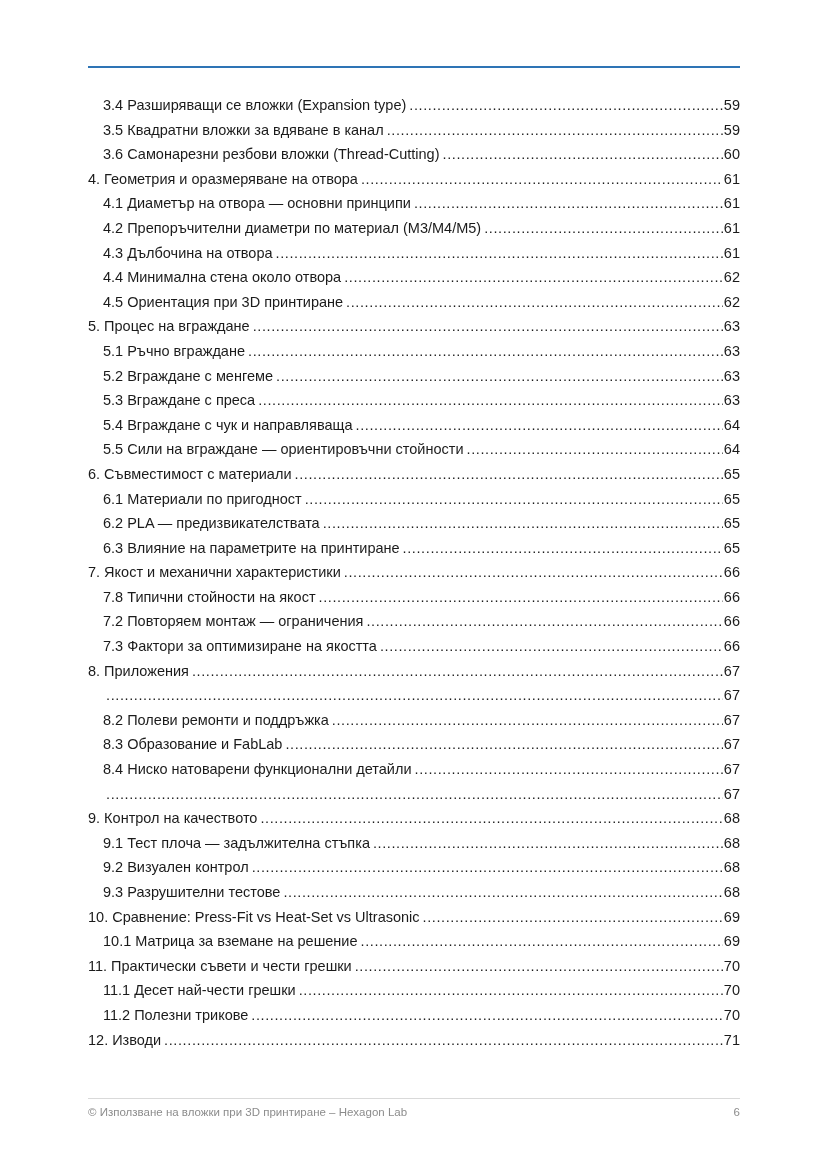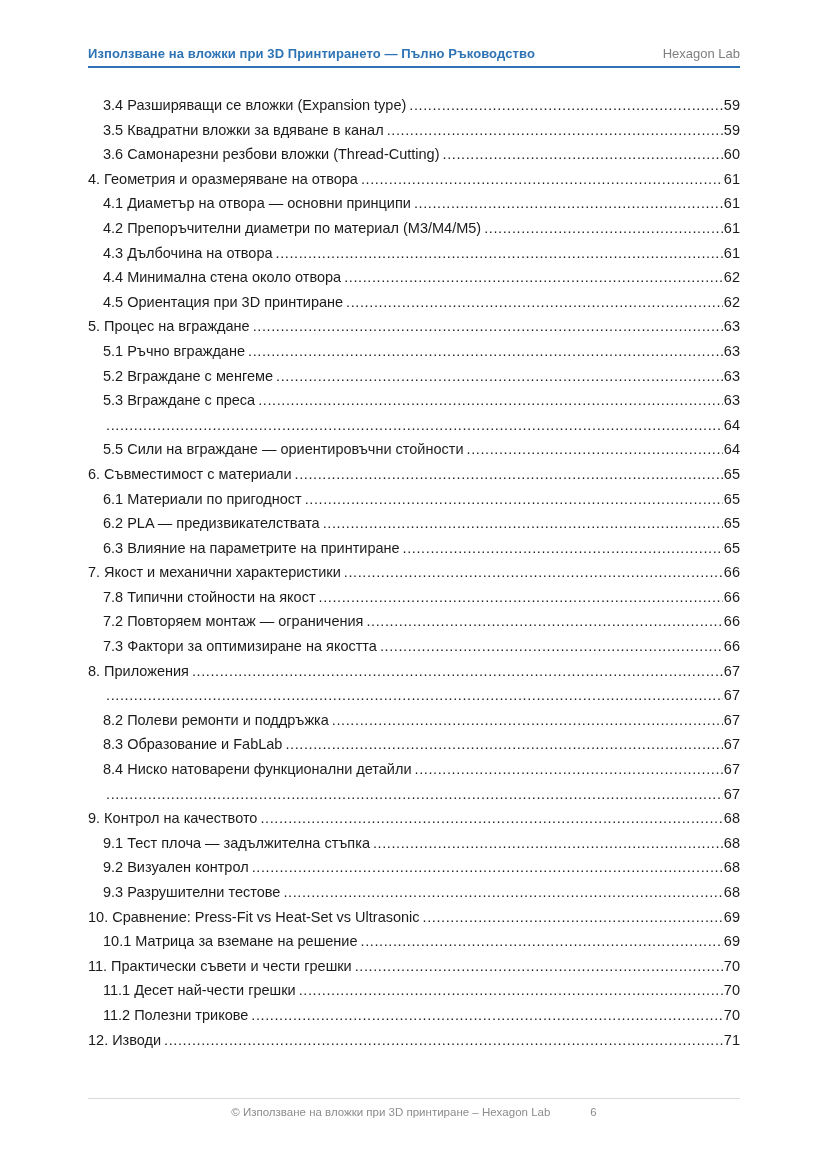--- a/index.html
+++ b/index.html
@@ -83,36 +83,32 @@
     border: none;
     border-top: 1px solid #d9d9d9;
     margin: 0;
   }
   .footer {
     position: absolute;
     left: 88px;
     right: 87px;
     top: 1106px;
     display: flex;
-    justify-content: center;
+    justify-content: space-between;
     align-items: baseline;
     font-size: 11.5px;
     color: #8c8c8c;
     gap: 40px;
   }
 </style>
 </head>
 <body>
 
 <div class="page">
 
-  <div class="header">
-    <span class="header-title">Използване на вложки при 3D Принтирането — Пълно Ръководство</span>
-    <span class="header-brand">Hexagon Lab</span>
-  </div>
   <hr class="header-rule">
 
   <div class="toc" id="toc">
       <div class="toc-row level-2">
         <span class="toc-label">3.4 Разширяващи се вложки (Expansion type)</span>
         <span class="toc-dots">................................................................................................................................................................................................................................................................................................................................................................................................................</span>
         <span class="toc-page">59</span>
       </div>
       <div class="toc-row level-2">
         <span class="toc-label">3.5 Квадратни вложки за вдяване в канал</span>
@@ -168,20 +164,21 @@
         <span class="toc-label">5.2 Вграждане с менгеме</span>
         <span class="toc-dots">................................................................................................................................................................................................................................................................................................................................................................................................................</span>
         <span class="toc-page">63</span>
       </div>
       <div class="toc-row level-2">
         <span class="toc-label">5.3 Вграждане с преса</span>
         <span class="toc-dots">................................................................................................................................................................................................................................................................................................................................................................................................................</span>
         <span class="toc-page">63</span>
       </div>
       <div class="toc-row level-2">
+        <span class="toc-label">5.4 Вграждане с чук и направляваща</span>
         <span class="toc-dots">................................................................................................................................................................................................................................................................................................................................................................................................................</span>
         <span class="toc-page">64</span>
       </div>
       <div class="toc-row level-2">
         <span class="toc-label">5.5 Сили на вграждане — ориентировъчни стойности</span>
         <span class="toc-dots">................................................................................................................................................................................................................................................................................................................................................................................................................</span>
         <span class="toc-page">64</span>
       </div>
       <div class="toc-row level-1">
         <span class="toc-label">6. Съвместимост с материали</span>

